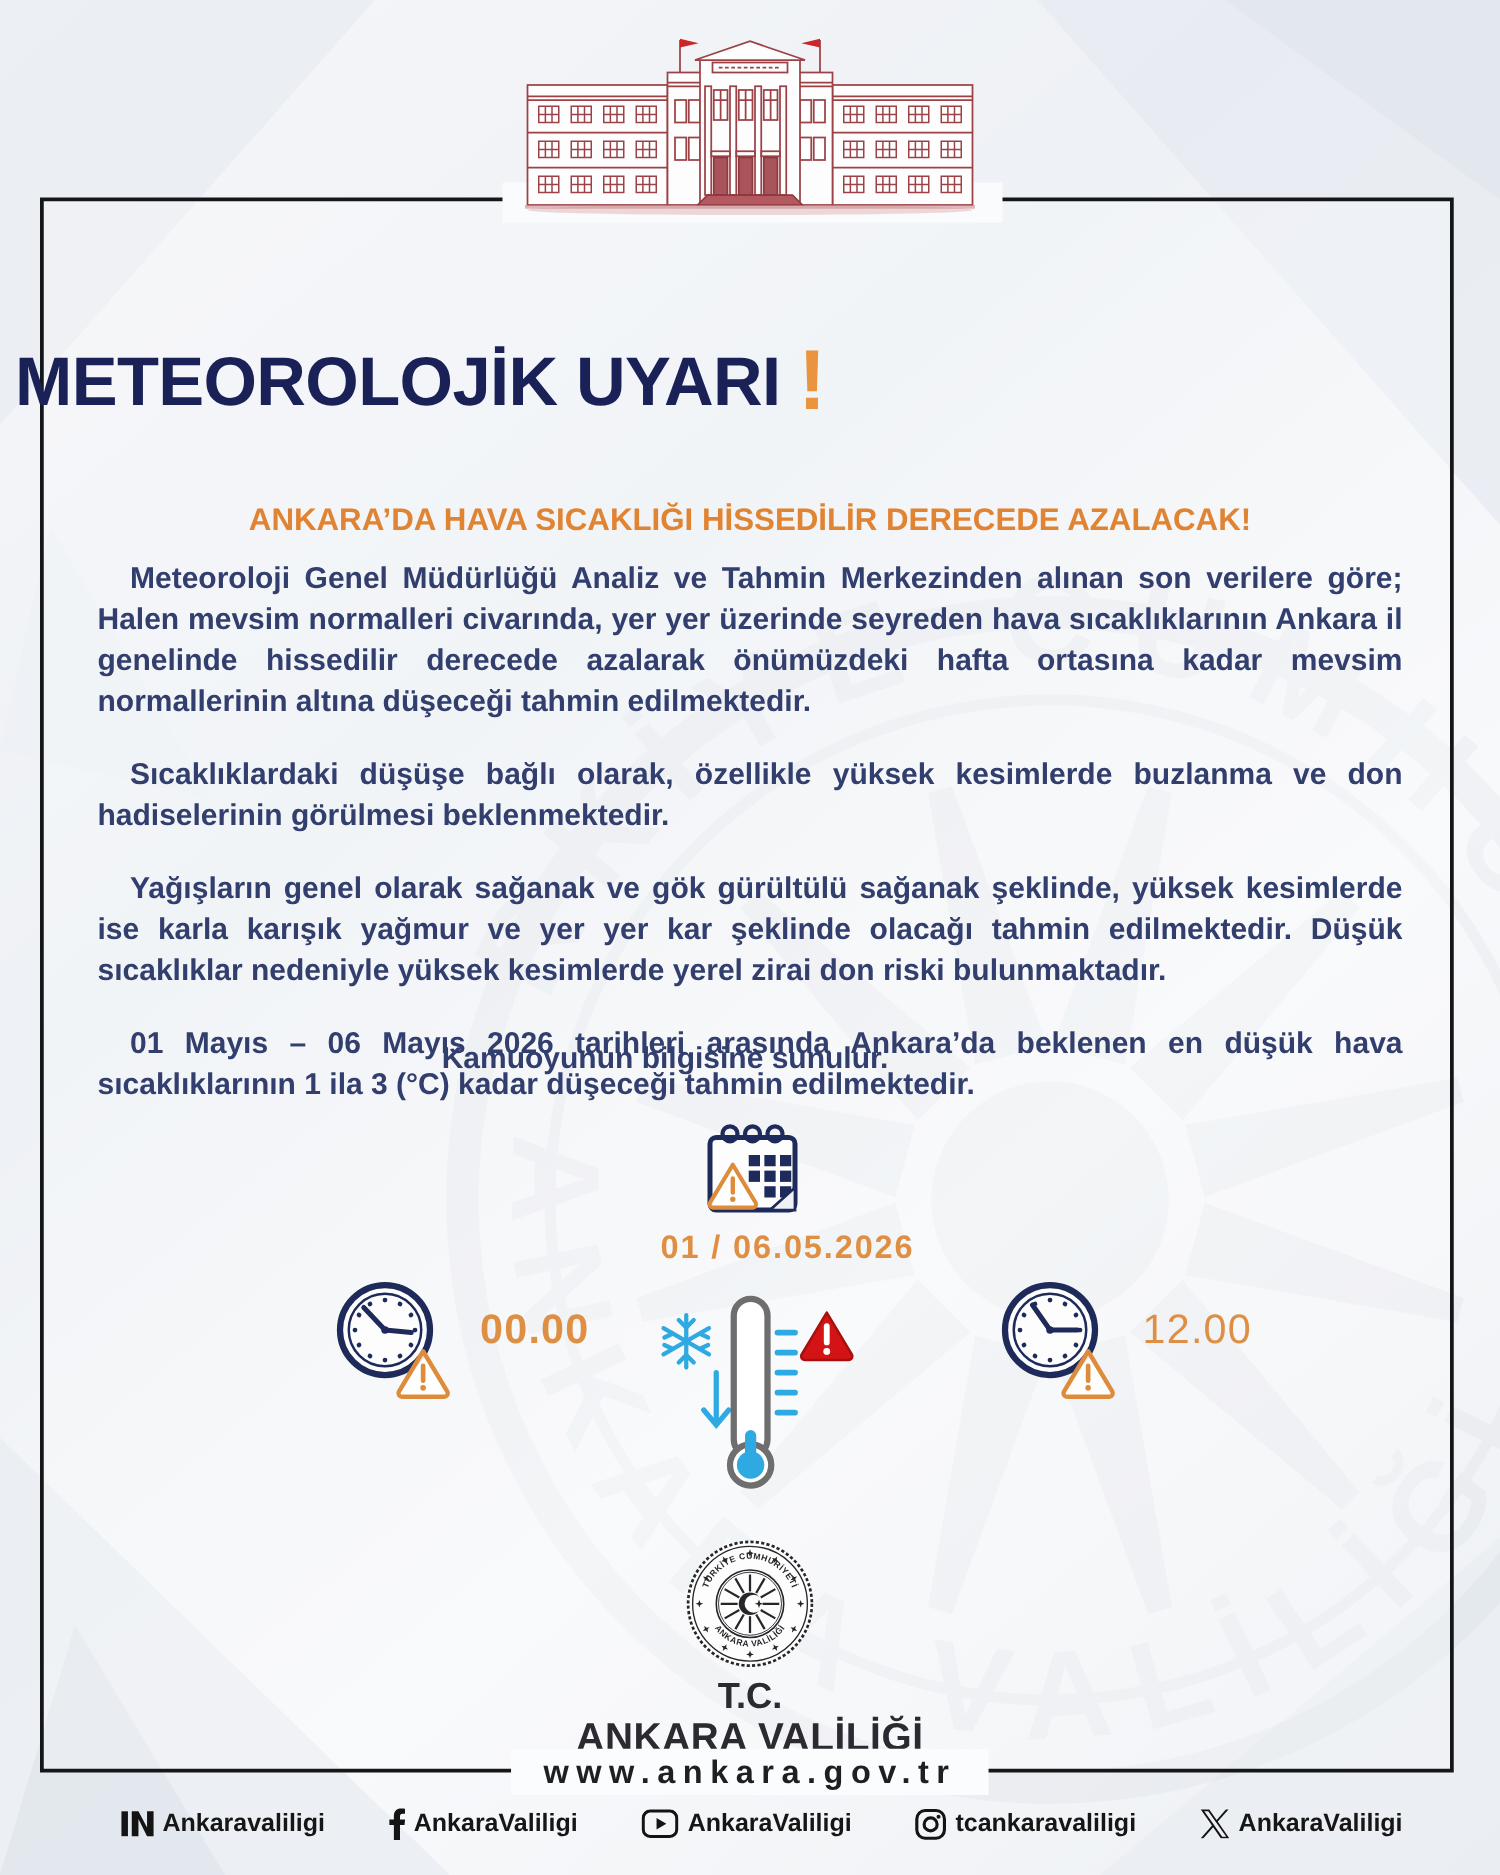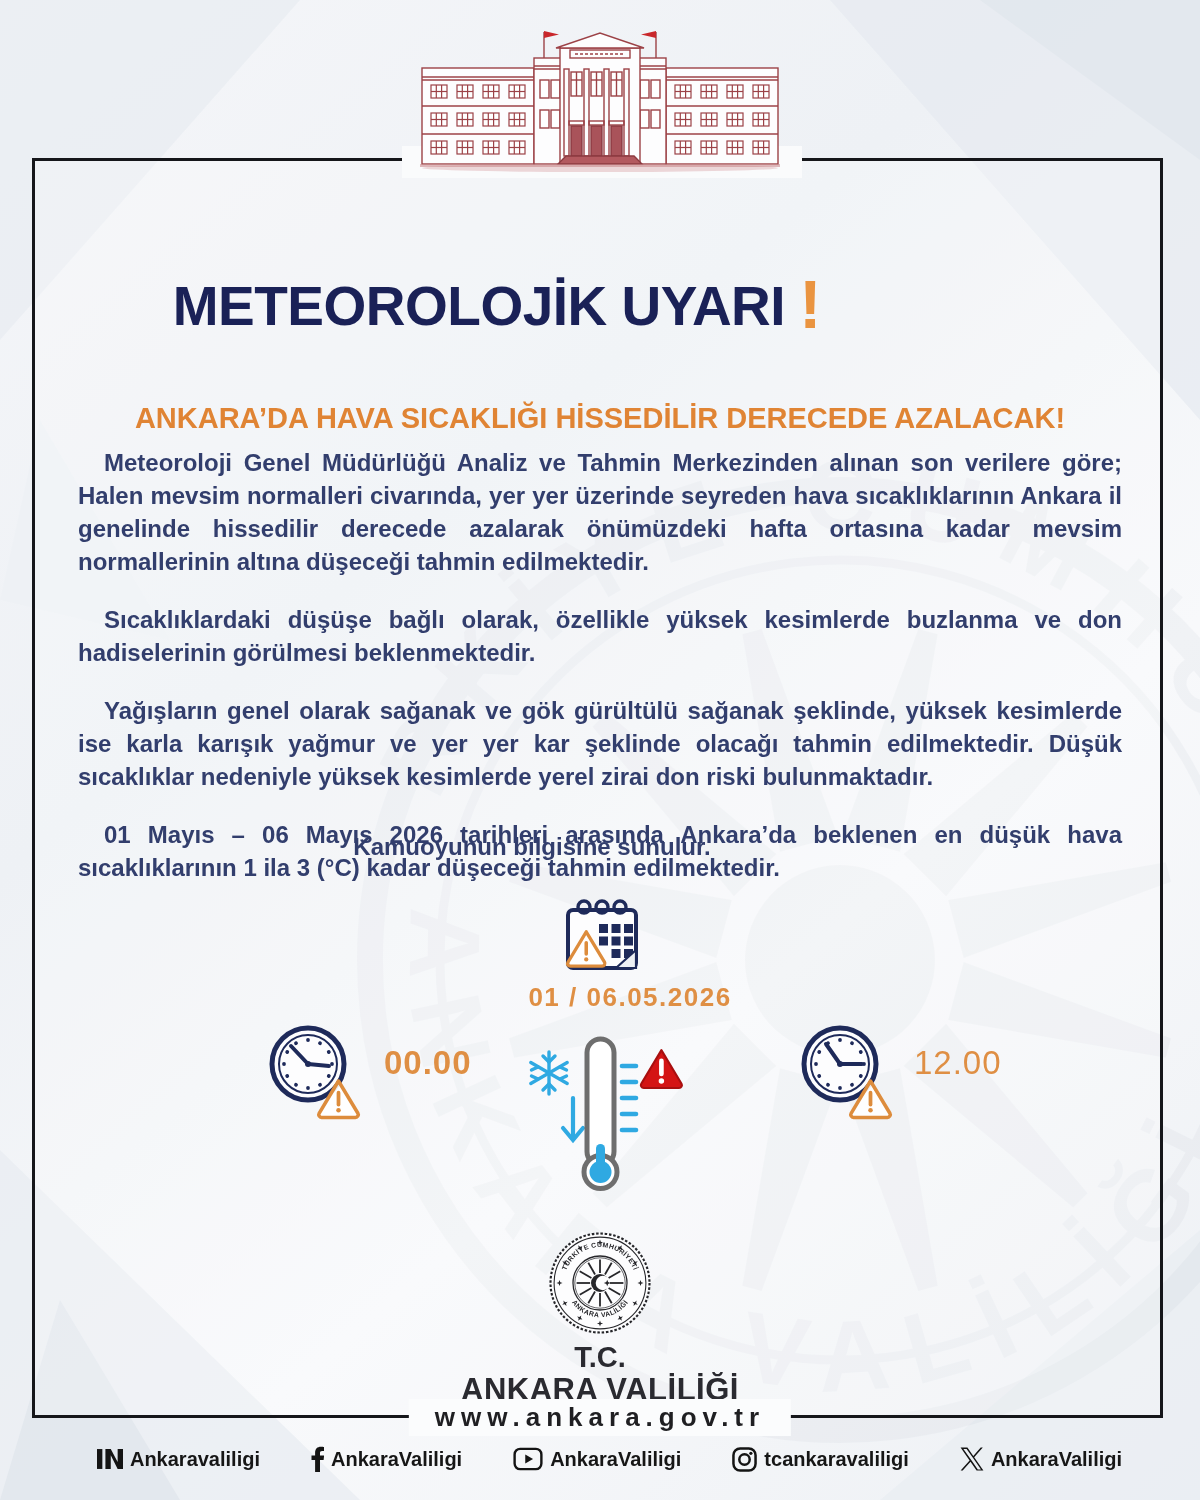--- a/index.html
+++ b/index.html
@@ -10,26 +10,26 @@
   svg{display:block;}
   
   .facets{left:0;top:0;z-index:1;opacity:.75;}
   .watermark{z-index:2;opacity:.055;}
   .card{left:32px;top:158px;width:1125px;height:1254px;border:3px solid #15161a;
         background:rgba(255,255,255,.22);z-index:3;}
   .building-bg{left:402px;top:146px;width:400px;height:32px;background:#fafbfc;z-index:4;}
   .building{left:418px;top:22px;z-index:5;}
   .content{z-index:6;}
   
-  .title-row{left:1px;top:262px;width:992px;text-align:center;color:#1a2157;
+  .title-row{left:12px;top:262px;width:992px;color:#1a2157;
     font-size:55px;font-weight:800;letter-spacing:-.5px;}
   .title-row .bang{color:#ea9440;font-size:68px;font-weight:900;margin-left:14px;
     position:relative;top:3px;}
   .subtitle{left:0;top:402px;width:1200px;text-align:center;color:#e08434;
-    font-size:29px;font-weight:800;}
+    font-size:25px;font-weight:800;}
   .paras{left:78px;top:446px;width:1044px;color:#323e6d;font-size:24px;line-height:33px;font-weight:700;}
   .paras p{margin:0 0 25px 0;text-align:justify;text-indent:26px;}
   .closing{left:0;top:833px;width:1064px;text-align:center;color:#323e6d;font-size:24px;font-weight:700;}
   .calendar{left:558px;top:894px;}
   .date{left:0;top:982px;width:1200px;text-align:center;color:#df8f44;
     font-size:26px;font-weight:800;letter-spacing:1.5px;padding-left:30px;}
   .clockL{left:266px;top:1022px;}
   .timeL{left:384px;top:1044px;color:#df8f44;font-size:33px;font-weight:700;letter-spacing:1px;}
   .thermo{left:528px;top:1032px;}
   .clockR{left:798px;top:1022px;}

